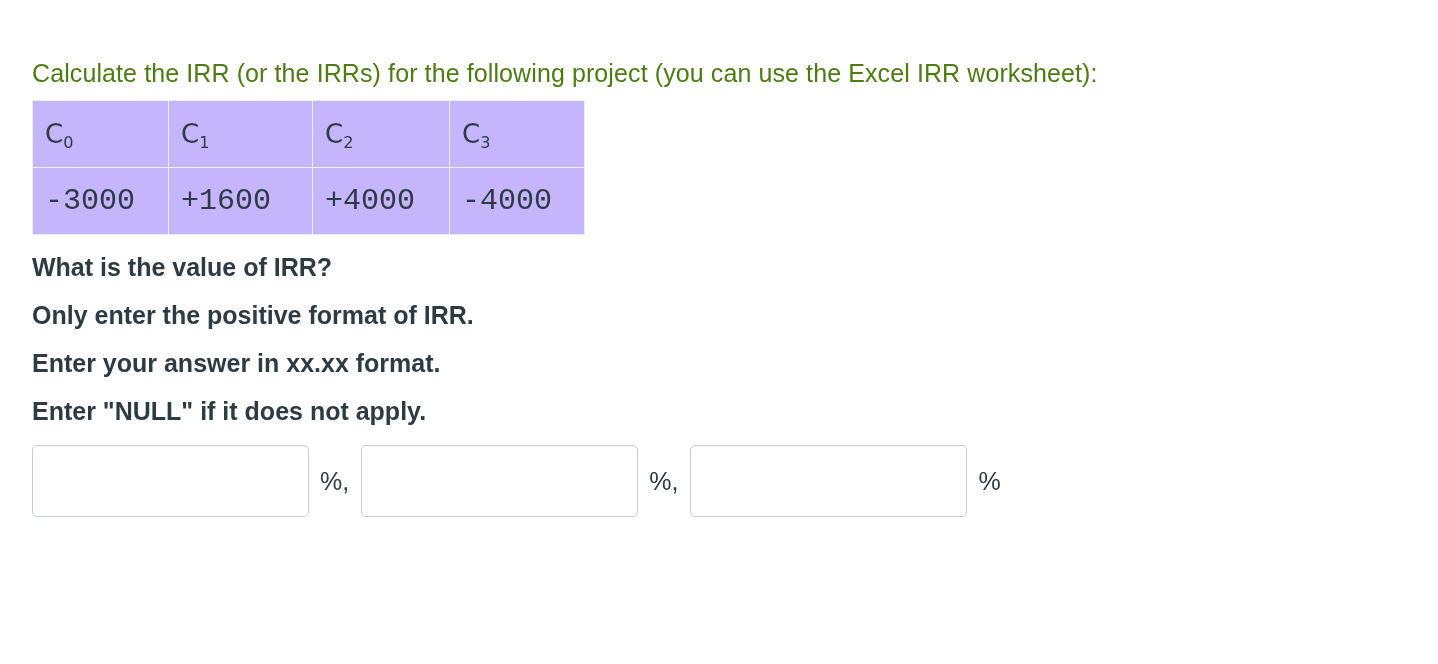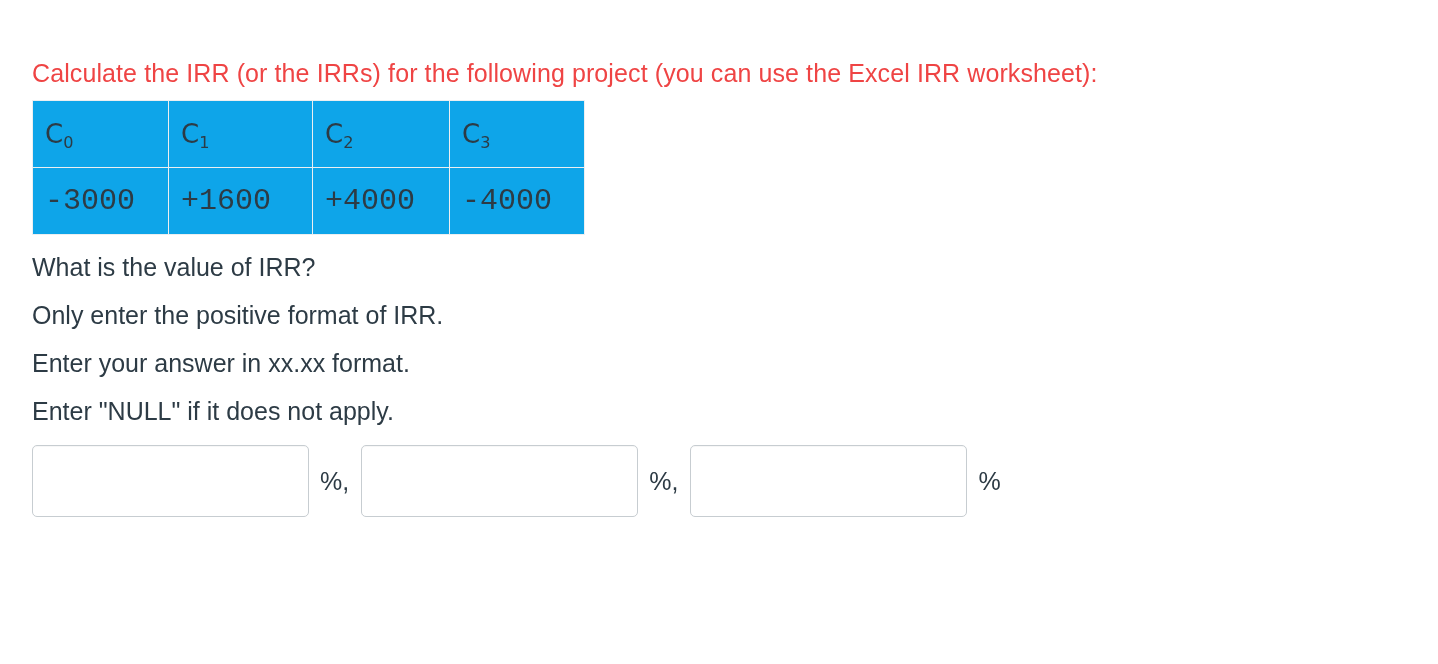--- a/index.html
+++ b/index.html
@@ -20,32 +20,32 @@
     position: absolute;
     left: 32px;
     top: 56px;
     width: 1374px;
   }
 
   
   .prompt {
     font-size: 25px;
     line-height: 34px;
-    color: #ef4444;
+    color: #4d7c0f;
     letter-spacing: 0.1px;
     white-space: nowrap;
     margin-bottom: 10px;
   }
 
   
   .cf-table {
     border-collapse: collapse;
     table-layout: fixed;
     margin: 0 16px 8px 0;
-    background: #0ea5e9;
+    background: #c4b5fd;
   }
   .cf-table td,
   .cf-table th {
     border: 1px solid #eceff1;
     padding: 6px 12px;
     text-align: left;
     font-weight: normal;
     color: #2d3b45;
     vertical-align: middle;
     white-space: nowrap;
@@ -68,20 +68,21 @@
     font-family: Liberation Mono, monospace;
   }
   .col-c0 { width: 111px; }
   .col-c1 { width: 119px; }
   .col-c2 { width: 112px; }
   .col-c3 { width: 110px; }
 
   
   .instructions {
     margin-top: 4px;
+    font-weight: bold;
   }
   .instruction-line {
     font-size: 25px;
     line-height: 48px;
     color: #2d3b45;
     white-space: nowrap;
   }
 
   
   .answer-row {

